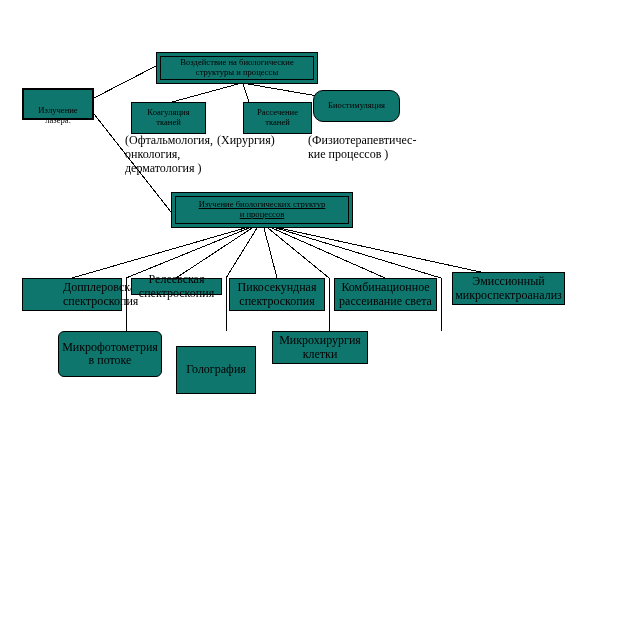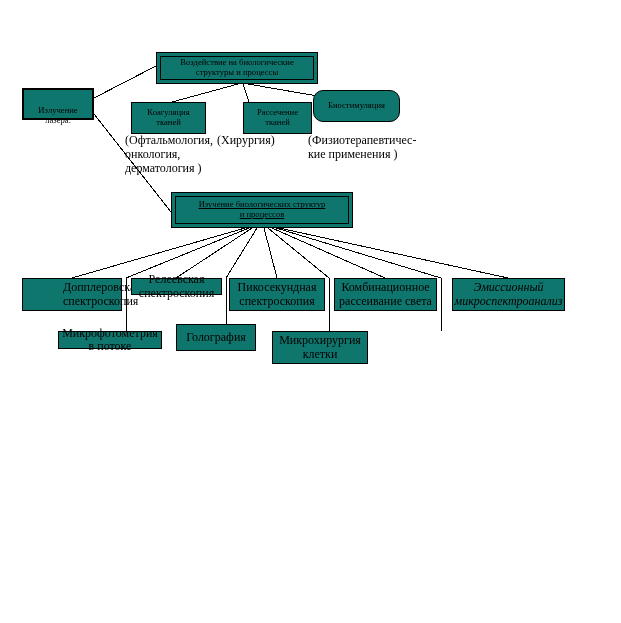--- a/index.html
+++ b/index.html
@@ -123,21 +123,21 @@
   <div class="node bx-thin fs12" style="left: 215px; top: 102px; width: 69px; height: 32px; margin-left: 28px;">
     <span class="lbl" style="white-space: pre-line;">Рассечение
 тканей</span>
   </div>
   <div class="caption fs11" style="left: 217px; top: 134px; width: 80px; white-space: pre-line;">(Хирургия)</div>
 
   <div class="node bx-thin fs12" style="left: 313px; top: 90px; width: 87px; height: 32px; border-radius: 10px;">
     <span class="lbl" style="white-space: pre-line;">Биостимуляция</span>
   </div>
   <div class="caption fs11" style="left: 308px; top: 134px; width: 110px; white-space: pre-line;">(Физиотерапевтичес-
- кие применения        )</div>
+ кие процессов        )</div>
 
   <div class="node bx-double fs12" style="left: 171px; top: 192px; width: 182px; height: 36px; text-decoration: underline;">
     <span class="inner">
         <span class="lbl" style="white-space: pre-line;">Изучение биологических структур
 и процессов</span>
       </span>
   </div>
 
   <div class="node bx-thin fs11" style="left: 22px; top: 278px; width: 100px; height: 33px; padding-left: 40px;">
     <span class="lbl" style="white-space: pre-line;">Допплеровская
@@ -148,30 +148,30 @@
 спектроскопия</span>
   </div>
   <div class="node bx-thin fs11" style="left: 229px; top: 278px; width: 96px; height: 33px;">
     <span class="lbl" style="white-space: pre-line;">Пикосекундная
 спектроскопия</span>
   </div>
   <div class="node bx-thin fs11" style="left: 334px; top: 278px; width: 103px; height: 33px;">
     <span class="lbl" style="white-space: pre-line;">Комбинационное
 рассеивание света</span>
   </div>
-  <div class="node bx-thin fs11" style="left: 452px; top: 278px; width: 113px; height: 33px; font-style: italic;">
+  <div class="node bx-thin fs11" style="left: 452px; top: 272px; width: 113px; height: 33px;">
     <span class="lbl" style="white-space: pre-line;">Эмиссионный
 микроспектроанализ</span>
   </div>
 
-  <div class="node bx-thin fs11" style="left: 58px; top: 331px; width: 104px; height: 18px;">
+  <div class="node bx-thin fs11" style="left: 58px; top: 331px; width: 104px; height: 46px; border-radius: 6px;">
     <span class="lbl" style="white-space: pre-line;">Микрофотометрия
 в потоке</span>
   </div>
-  <div class="node bx-thin fs11" style="left: 176px; top: 324px; width: 80px; height: 27px;">
+  <div class="node bx-thin fs11" style="left: 176px; top: 346px; width: 80px; height: 48px;">
     <span class="lbl" style="white-space: pre-line;">Голография</span>
   </div>
   <div class="node bx-thin fs11" style="left: 272px; top: 331px; width: 96px; height: 33px;">
     <span class="lbl" style="white-space: pre-line;">Микрохирургия
 клетки</span>
   </div>
 
 </div>
 
 </body></html>

